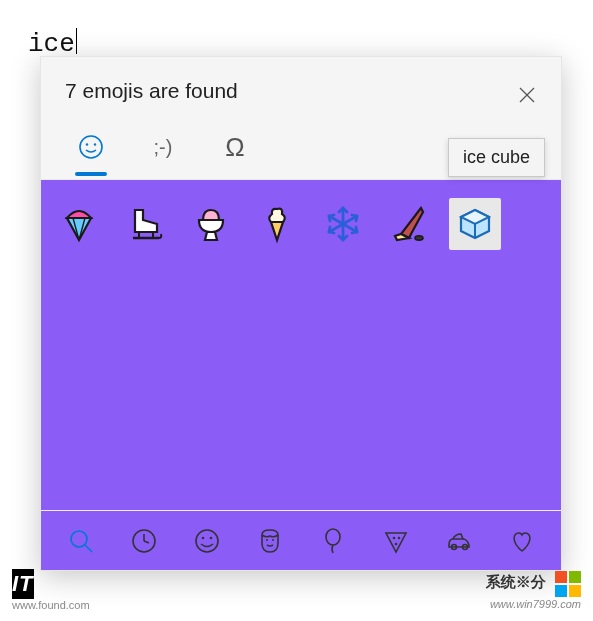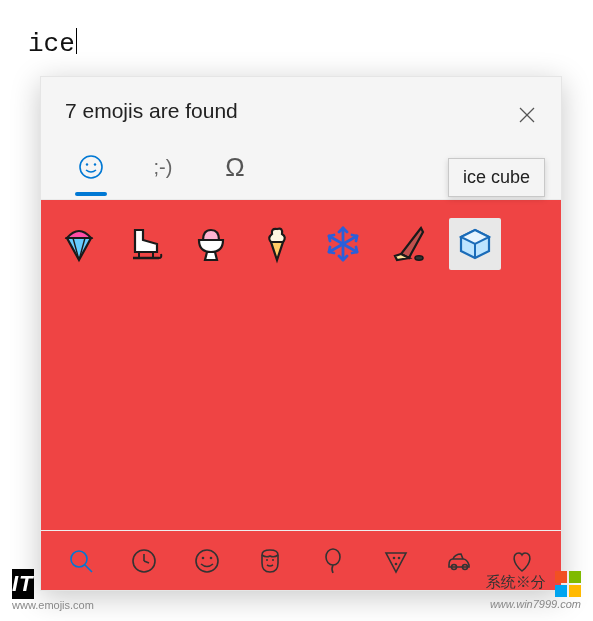--- a/index.html
+++ b/index.html
@@ -21,23 +21,23 @@
   }
   .caret {
     display: inline-block;
     width: 1px; height: 26px;
     background: #000;
     margin-left: 1px;
     vertical-align: -3px;
   }
   .emoji-panel {
     position: absolute;
-    top: 76px; left: 40px;
+    top: 56px; left: 40px;
     width: 522px; height: 515px;
-    background: #ef4444;
+    background: #8b5cf6;
     border: 1px solid #e5e5e5;
     box-shadow: 0 6px 28px rgba(0,0,0,0.22);
   }
   .panel-header {
     position: relative;
     padding: 22px 24px 8px 24px;
     background: #f5f5f5;
     border-bottom: 1px solid #eaeaea;
   }
   .found-text {
@@ -148,21 +148,21 @@
     position: absolute;
     bottom: 10px; right: 12px;
     text-align: right;
     font-size: 12px; color:#555;
   }
   .winlogo { display:inline-grid; grid-template-columns: 12px 12px; grid-template-rows: 12px 12px; gap:2px; vertical-align:middle; margin-left:6px;}
   .winlogo span:nth-child(1){background:#f25022;}
   .winlogo span:nth-child(2){background:#7fba00;}
   .winlogo span:nth-child(3){background:#00a4ef;}
   .winlogo span:nth-child(4){background:#ffb900;}
-  .wm-right .line1 { font-size:15px; color:#333; font-weight:400;}
+  .wm-right .line1 { font-size:15px; color:#333; font-weight:700;}
   .wm-right .line2 { font-size:11px; color:#888;font-style:italic;}
 </style>
 </head>
 <body>
 
 <div class="text-input-area">
   <span>ice</span><span class="caret"></span>
 </div>
 
 <div class="emoji-panel">
@@ -318,21 +318,21 @@
     <div class="cat">
       <svg viewBox="0 0 28 28">
           <path d="M14 24 C 4 16 4 6 11 6 C 13 6 14 8 14 8 C 14 8 15 6 17 6 C 24 6 24 16 14 24 Z"></path>
         </svg>
     </div>
   </div>
 </div>
 
 <div class="wm-left">
   <span class="it">IT</span>
-  <span class="sub">www.emojis.com</span>
+  <span class="sub">www.found.com</span>
 </div>
 <div class="wm-right">
   <span class="line1">系统※分</span>
   <span class="winlogo">
       <span></span>
       <span></span>
       <span></span>
       <span></span>
     </span><br>
   <span class="line2">www.win7999.com</span>

